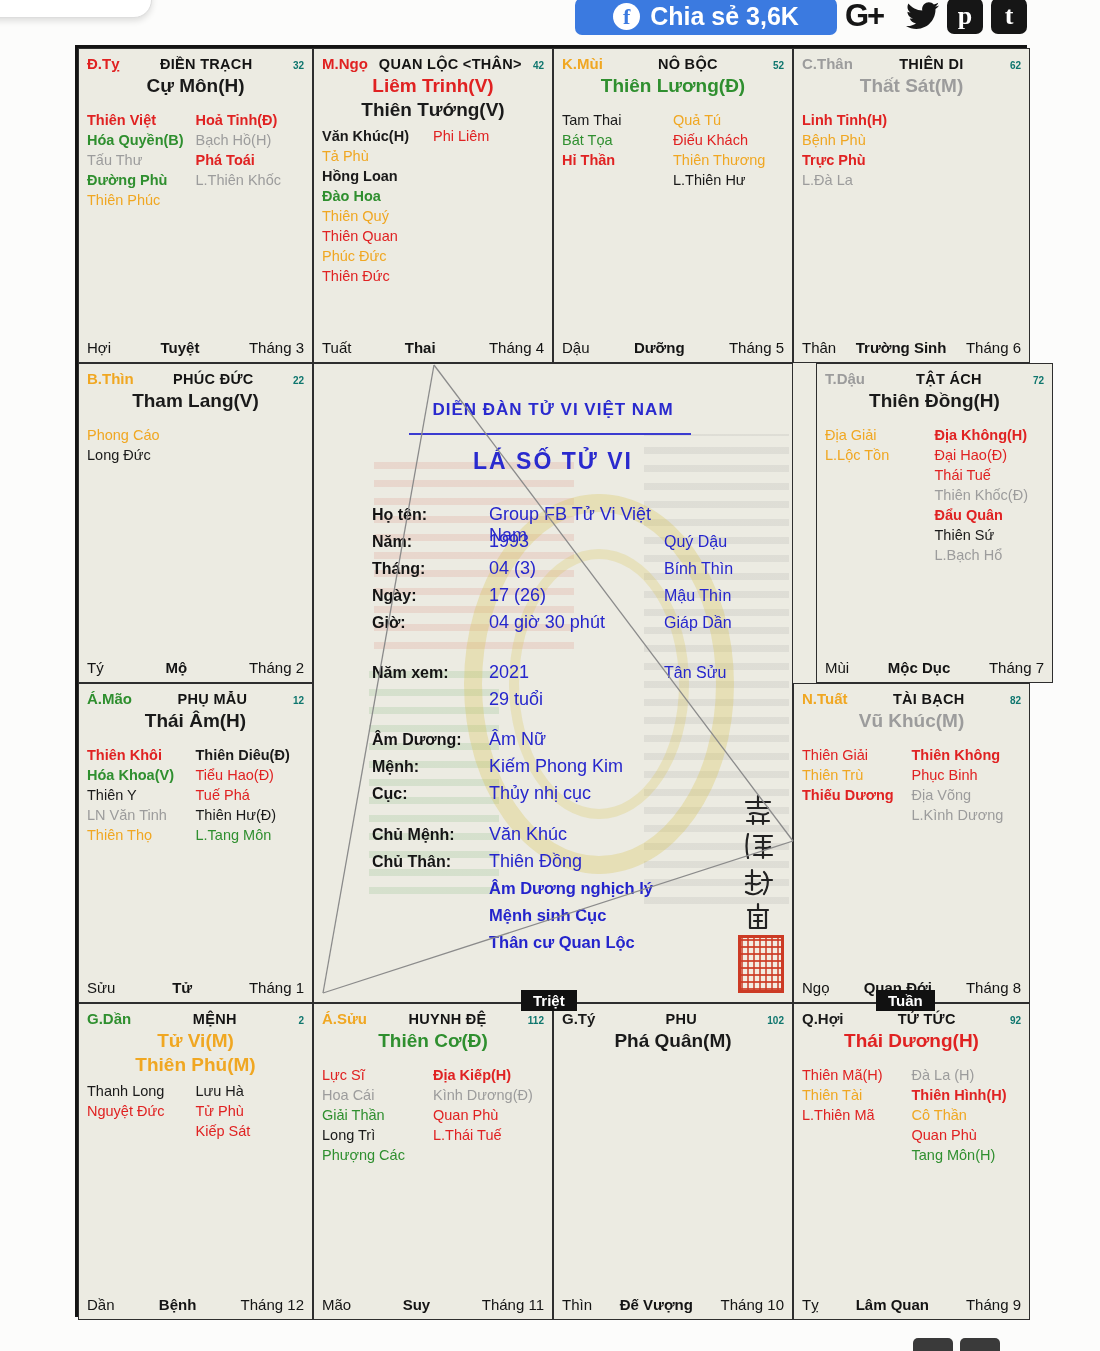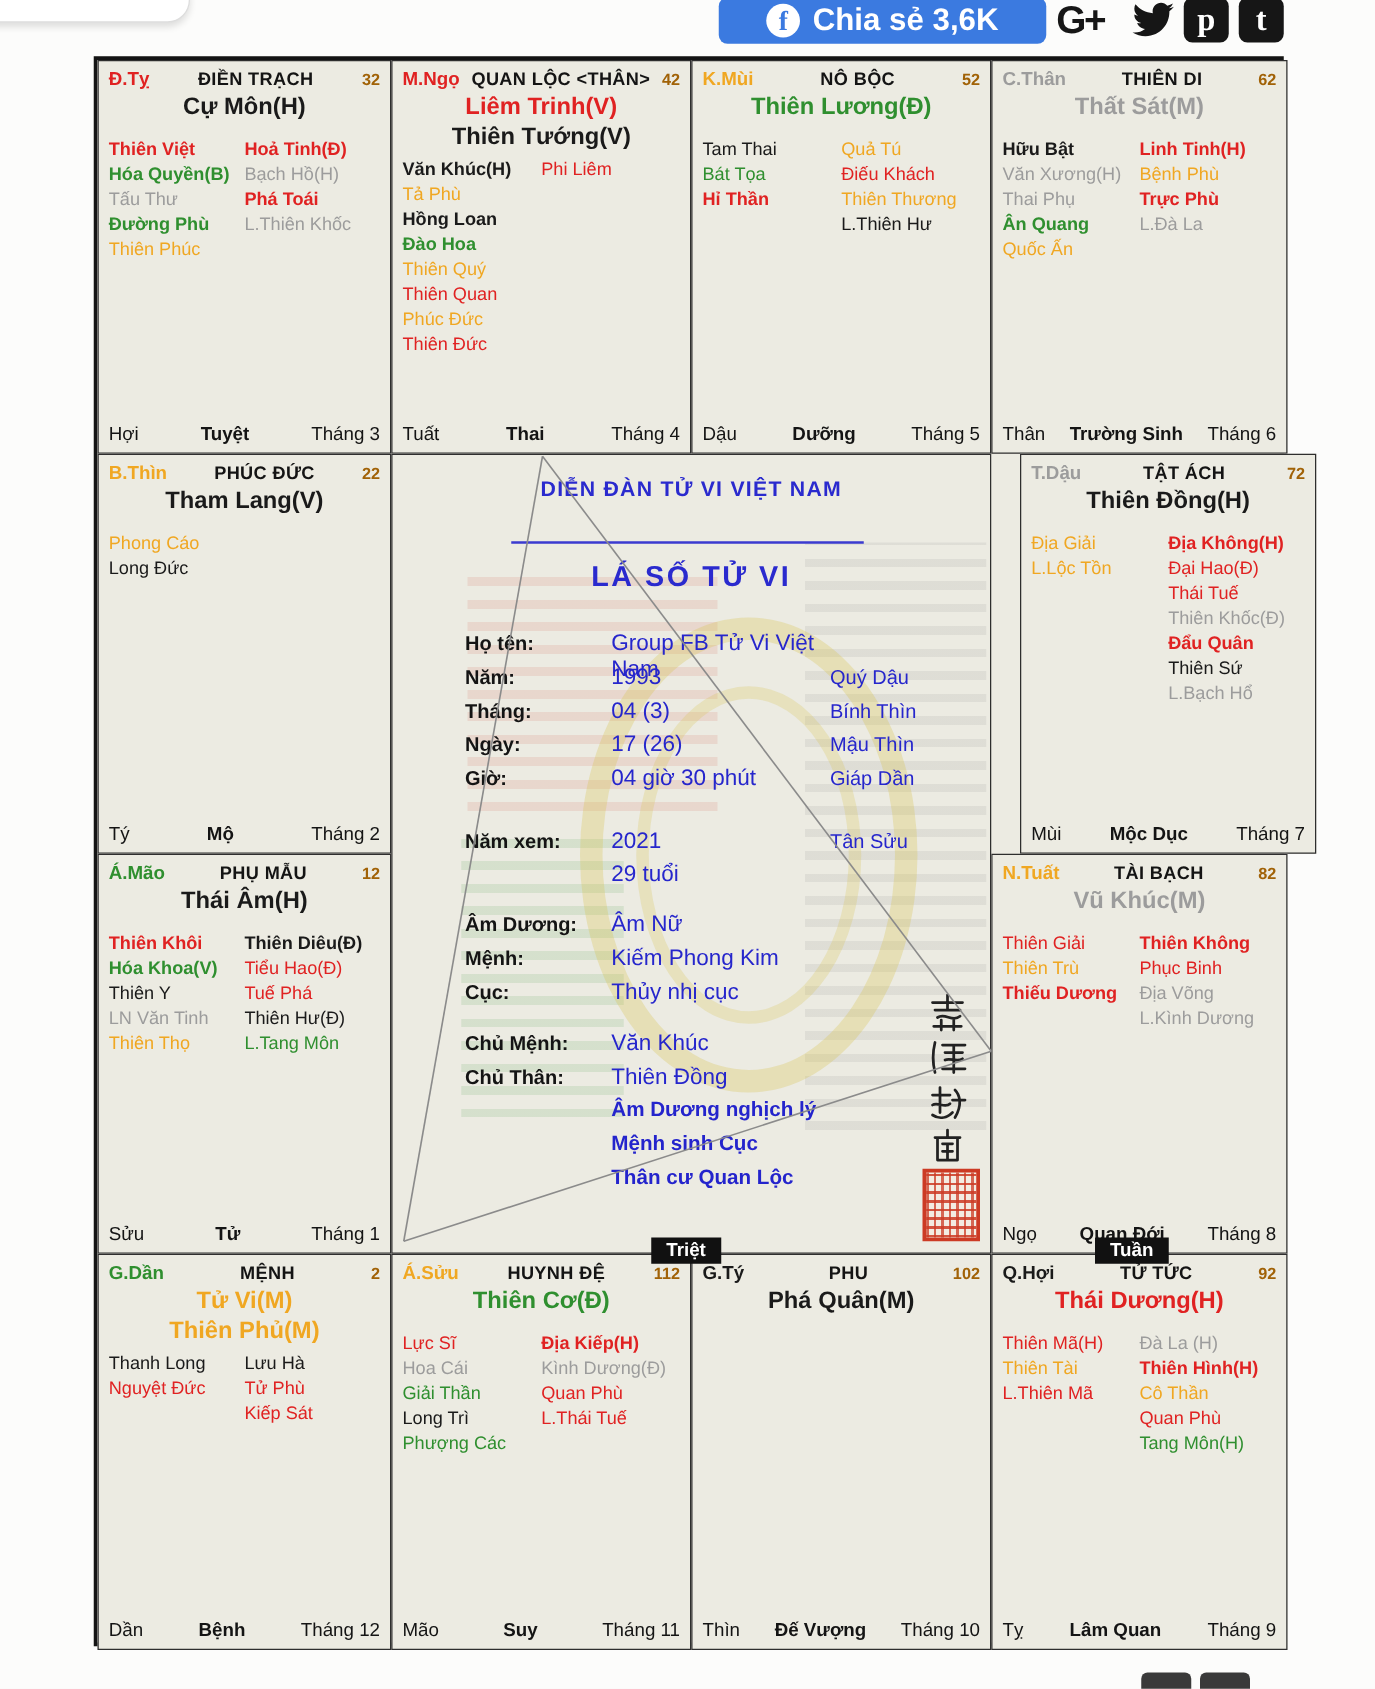--- a/index.html
+++ b/index.html
@@ -29,39 +29,39 @@
   .pin { left:947px; }
   .tum { left:991px; }
 
   
   .chart { position:absolute; left:75px; top:45px; width:952px; height:1272px;
            background:#ecebe2; border:3px solid #141414; }
   .cell { position:absolute; border:1px solid #2e2e2e; background:#ecebe2; padding:6px 8px 4px 8px; }
   .chead { display:flex; align-items:baseline; white-space:nowrap; }
   .branch { font-size:15px; font-weight:bold; flex:0 0 auto; }
   .pname  { flex:1 1 auto; text-align:center; font-size:14.5px; font-weight:bold; color:#141414; letter-spacing:.3px; }
-  .pnum   { flex:0 0 auto; font-size:13px; font-weight:bold; color:#a16207; }
+  .pnum   { flex:0 0 auto; font-size:10px; font-weight:bold; color:#0f766e; }
   .cmain  { text-align:center; margin-top:2px; }
   .cmain .star { font-size:19px; font-weight:bold; line-height:24px; }
   .cstars { display:flex; margin-top:12px; }
   .scol { width:50%; }
   .scol .star { font-size:14.5px; line-height:20px; white-space:nowrap; }
   .cfoot { position:absolute; left:8px; right:8px; bottom:6px; display:flex;
            align-items:baseline; font-size:15px; color:#141414; }
   .fchi { flex:0 0 auto; }
   .fstage { flex:1 1 auto; text-align:center; font-weight:bold; }
   .fmonth { flex:0 0 auto; }
   .b { font-weight:bold; }
   .c-r { color:#e02222; } .c-g { color:#2f8f2f; } .c-o { color:#f0a722; }
   .c-x { color:#9c9c9c; } .c-k { color:#1a1a1a; }
 
   
   .center { position:absolute; left:235px; top:315px; width:480px; height:640px;
             background:#ecebe2; border:1px solid #2e2e2e; overflow:hidden; }
-  .ftitle { position:absolute; left:0; top:18px; width:100%; text-align:center;
+  .ftitle { position:absolute; left:0; top:36px; width:100%; text-align:center;
             color:#2a2ace; font-weight:bold; font-size:17px; letter-spacing:1px; }
   .furl   { position:absolute; left:0; top:43px; width:100%; text-align:center;
             color:#e01818; font-weight:bold; font-size:17px; }
   .fline  { position:absolute; left:95px; top:69px; width:282px; height:2px; background:#3b3bd0; }
   .ctitle { position:absolute; left:0; top:84px; width:100%; text-align:center;
             color:#2a2ace; font-weight:bold; font-size:23px; letter-spacing:2px; }
   .irows { position:absolute; left:58px; top:140px; width:400px; }
   .irow { display:flex; height:27px; align-items:baseline; }
   .irow .lbl { width:117px; font-weight:bold; color:#141414; font-size:16px; }
   .irow .v1  { width:175px; color:#2626cc; font-size:18px; }
@@ -216,27 +216,20 @@
   <div class="cell" style="left:715px;top:0;width:237px;height:315px">
     <div class="chead">
         <span class="branch c-x">C.Thân</span>
         <span class="pname">THIÊN DI</span>
         <span class="pnum">62</span>
       </div>
     <div class="cmain">
         <div class="star c-x b">Thất Sát(M)</div>
       </div>
     <div class="cstars">
-        <div class="scol">
-          <div class="star c-k b">Hữu Bật</div>
-          <div class="star c-x">Văn Xương(H)</div>
-          <div class="star c-x">Thai Phụ</div>
-          <div class="star c-g b">Ân Quang</div>
-          <div class="star c-o">Quốc Ấn</div>
-        </div>
         <div class="scol">
           <div class="star c-r b">Linh Tinh(H)</div>
           <div class="star c-o">Bệnh Phù</div>
           <div class="star c-r b">Trực Phù</div>
           <div class="star c-x">L.Đà La</div>
         </div>
       </div>
     <div class="cfoot">
         <span class="fchi">Thân</span>
         <span class="fstage">Trường Sinh</span>

